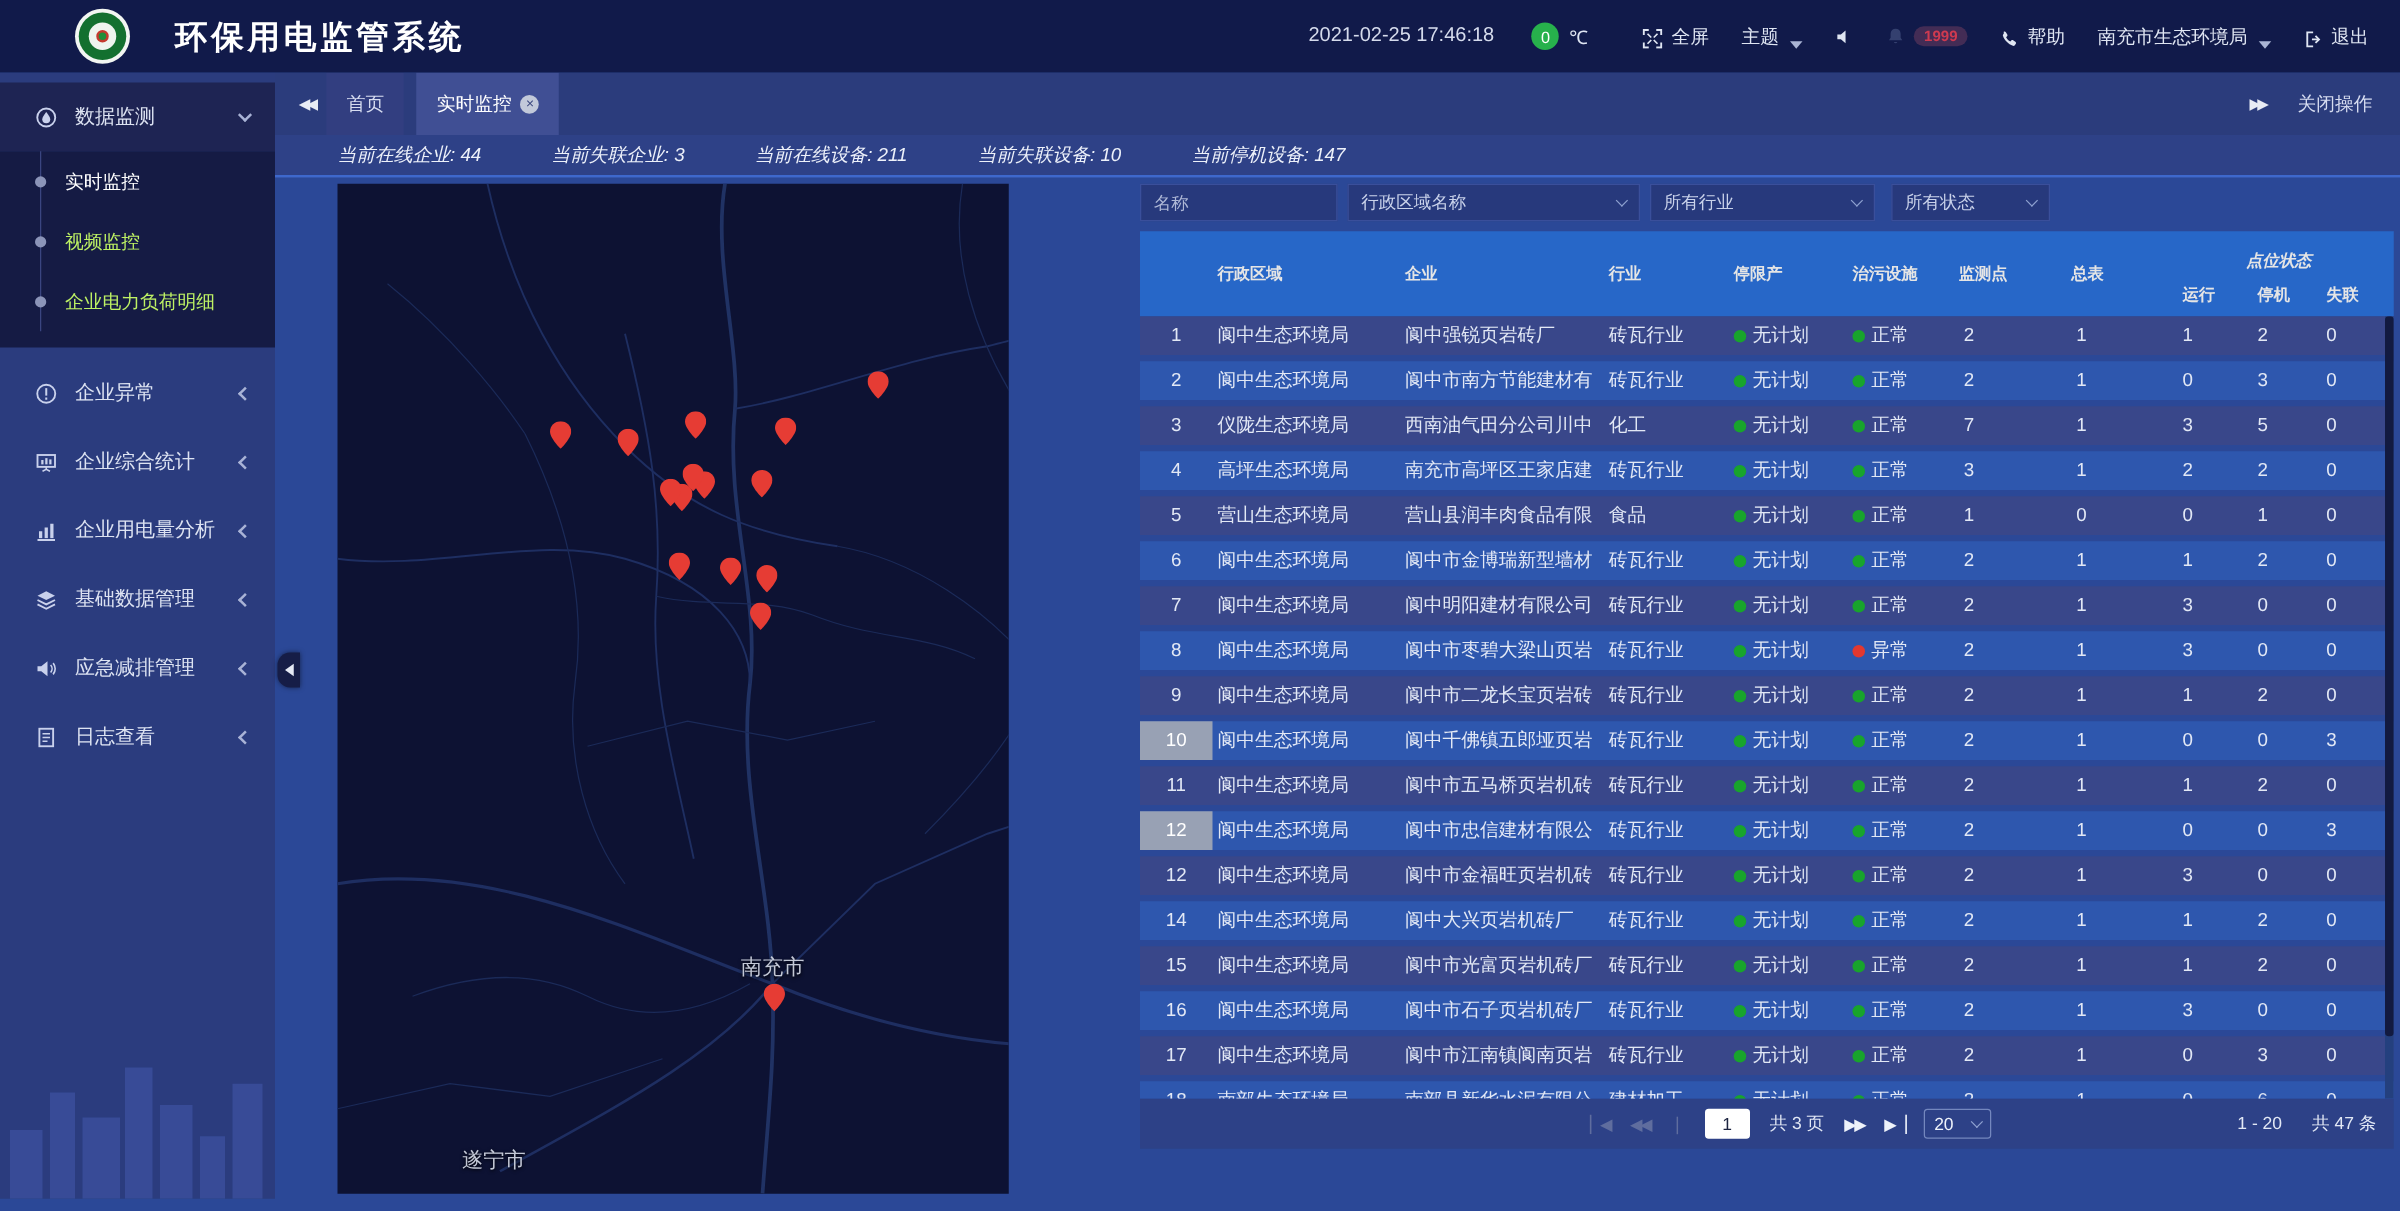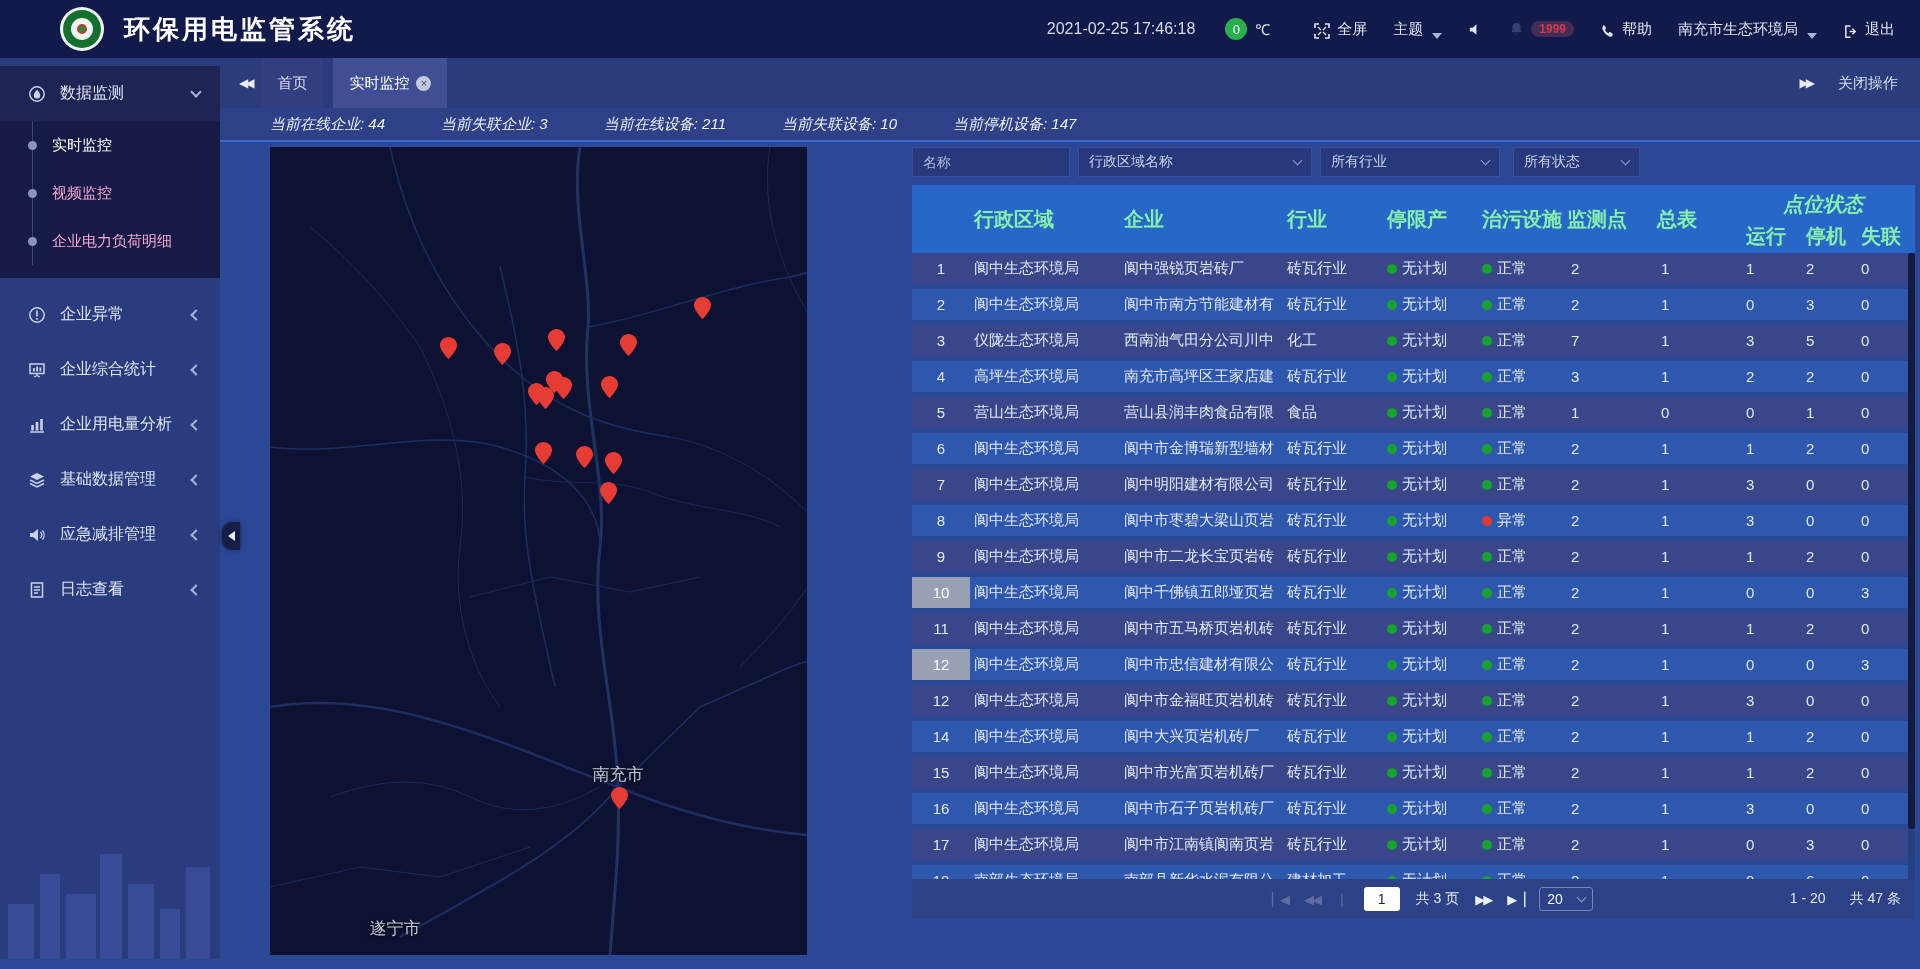--- a/index.html
+++ b/index.html
@@ -5,42 +5,42 @@
   * { margin:0; padding:0; box-sizing:border-box; }
   html,body { width:1920px; height:969px; overflow:hidden; }
   body { position:relative; background:#2b4897; font-family:"Liberation Sans", sans-serif; }
 
   
   .top-header { position:absolute; left:0; top:0; width:1920px; height:58px; background:#111a4a; display:flex; align-items:center; z-index:9; }
   .logo { width:44px; height:44px; border-radius:50%; background:#f2f6f2; margin-left:60px; display:flex; align-items:center; justify-content:center; flex:none; }
   .logo-inner { width:38px; height:38px; border-radius:50%; background:#13702f; display:flex; align-items:center; justify-content:center; }
   .logo-core { width:22px; height:22px; border-radius:50%; background:#eef4ee; display:flex; align-items:center; justify-content:center; }
   .logo-dot { width:10px; height:10px; border-radius:50%; background:#1f8f3a; border:2px solid #c43a2e; }
-  .app-title { color:#ffffff; font-size:26px; font-weight:bold; letter-spacing:3px; margin-left:20px; }
+  .app-title { color:#ffffff; font-size:26px; font-weight:bold; letter-spacing:3px; margin-left:36px; }
   .header-right { margin-left:auto; display:flex; align-items:center; gap:26px; padding-right:25px; color:#dfe5f2; font-size:15px; }
   .htime { font-size:16px; color:#d5dbec; margin-right:4px; }
   .temp-wrap { display:flex; align-items:center; gap:8px; margin-right:18px; }
   .temp-badge { width:22px; height:22px; border-radius:50%; background:#27b14c; color:#fff; font-size:13px; display:flex; align-items:center; justify-content:center; }
   .hbtn { display:flex; align-items:flex-end; gap:7px; cursor:pointer; }
   .hbtn svg { display:block; }
   .caret { display:inline-block; width:0; height:0; border-left:5px solid transparent; border-right:5px solid transparent; border-top:6px solid #aab4d4; margin-left:2px; }
   .bell-badge { background:#432c55; color:#cf3a50; font-size:12px; padding:1px 8px; border-radius:9px; font-weight:bold; }
 
   
   .sidebar { position:absolute; left:0; top:58px; width:220px; height:901px; background:#2b3c7e; overflow:hidden; z-index:5; }
   .menu-group { height:55px; display:flex; align-items:center; padding:0 20px 0 28px; color:#dde3f2; font-size:16px; cursor:pointer; }
   .menu-group .gicon { width:18px; height:18px; margin-right:14px; flex:none; }
   .menu-group .glabel { flex:1; }
   .menu-group.open { background:#1e2453; }
   .chev { display:inline-block; width:8px; height:8px; border-right:2px solid #a9b3d6; border-bottom:2px solid #a9b3d6; }
   .chev.down { transform:rotate(45deg); margin-top:-4px; }
   .chev.left { transform:rotate(135deg); }
   .submenu { background:#151b44; padding-bottom:13px; position:relative; margin-bottom:9px; }
   .submenu .vline { position:absolute; left:32px; top:0; bottom:13px; width:1px; background:#3a4580; }
-  .sub-item { height:48px; display:flex; align-items:center; padding-left:52px; color:#f9a8d4; font-size:15px; cursor:pointer; position:relative; }
+  .sub-item { height:48px; display:flex; align-items:center; padding-left:52px; color:#bef264; font-size:15px; cursor:pointer; position:relative; }
   .sub-item .bullet { position:absolute; left:28px; width:9px; height:9px; border-radius:50%; background:#8b94b8; }
   .sub-item.active { color:#ffffff; }
   .skyline { position:absolute; left:0; bottom:0; width:220px; height:150px; opacity:.28; }
   .skyline div { position:absolute; bottom:0; background:#5a74d6; }
 
   
   .tabbar { position:absolute; left:220px; top:58px; width:1700px; height:50px; background:#2b3c7c; display:flex; align-items:center; z-index:4; }
   .tab-collapse { color:#e8ecf5; font-size:12px; letter-spacing:-3px; margin-left:19px; cursor:pointer; }
   .tab { height:50px; display:flex; align-items:center; padding:0 16px; color:#d6dcf0; font-size:15px; margin-left:10px; cursor:pointer; background:#323e80; }
   .tab.active { background:#404f94; color:#fff; }
@@ -66,21 +66,21 @@
   
   .right-panel { position:absolute; left:692px; top:5px; width:1003px; }
   .filters { display:flex; gap:8px; height:30px; }
   .f-input, .f-select { background:#27397c; border:1px solid #3a4f9b; height:30px; color:#c9d2ea; font-size:14px; display:flex; align-items:center; padding:0 10px; }
   .f-input input { background:transparent; border:none; outline:none; color:#c9d2ea; font-size:14px; width:100%; font-family:inherit; }
   .f-input input::placeholder { color:#aeb8d6; }
   .f-select { justify-content:space-between; cursor:pointer; }
   .f-chev { width:7px; height:7px; border-right:1.6px solid #8fa2d0; border-bottom:1.6px solid #8fa2d0; transform:rotate(45deg); margin-top:-3px; }
 
   .grid-cols { display:grid; grid-template-columns:58px 150px 163px 100px 95px 85px 90px 85px 60px 55px 55px; }
-  .tbl-header { margin-top:8px; height:68px; background:#2767c8; color:#86efac; font-weight:bold; font-size:20px; position:relative; }
+  .tbl-header { margin-top:8px; height:68px; background:#2767c8; color:#e5e5e5; font-weight:bold; font-size:13px; position:relative; }
   .tbl-header .hcell { grid-row:1 / 3; display:flex; align-items:center; padding-left:4px; }
   .tbl-header .hcell.cnum { justify-content:center; padding-left:0; }
   .tbl-header { grid-template-rows:34px 34px; }
   .hgroup { grid-column:9 / 12; grid-row:1; display:flex; align-items:flex-end; justify-content:center; font-style:italic; padding-bottom:1px; }
   .hsub { grid-row:2; display:flex; align-items:center; padding-left:8px; }
 
   .tbl-body { position:relative; height:626px; overflow:hidden; }
   .trow { height:31px; margin-bottom:5px; align-items:center; color:#e2e8f5; font-size:15px; cursor:pointer; }
   .trow.odd { background:#39478a; }
   .trow.even { background:#2e57ae; }

